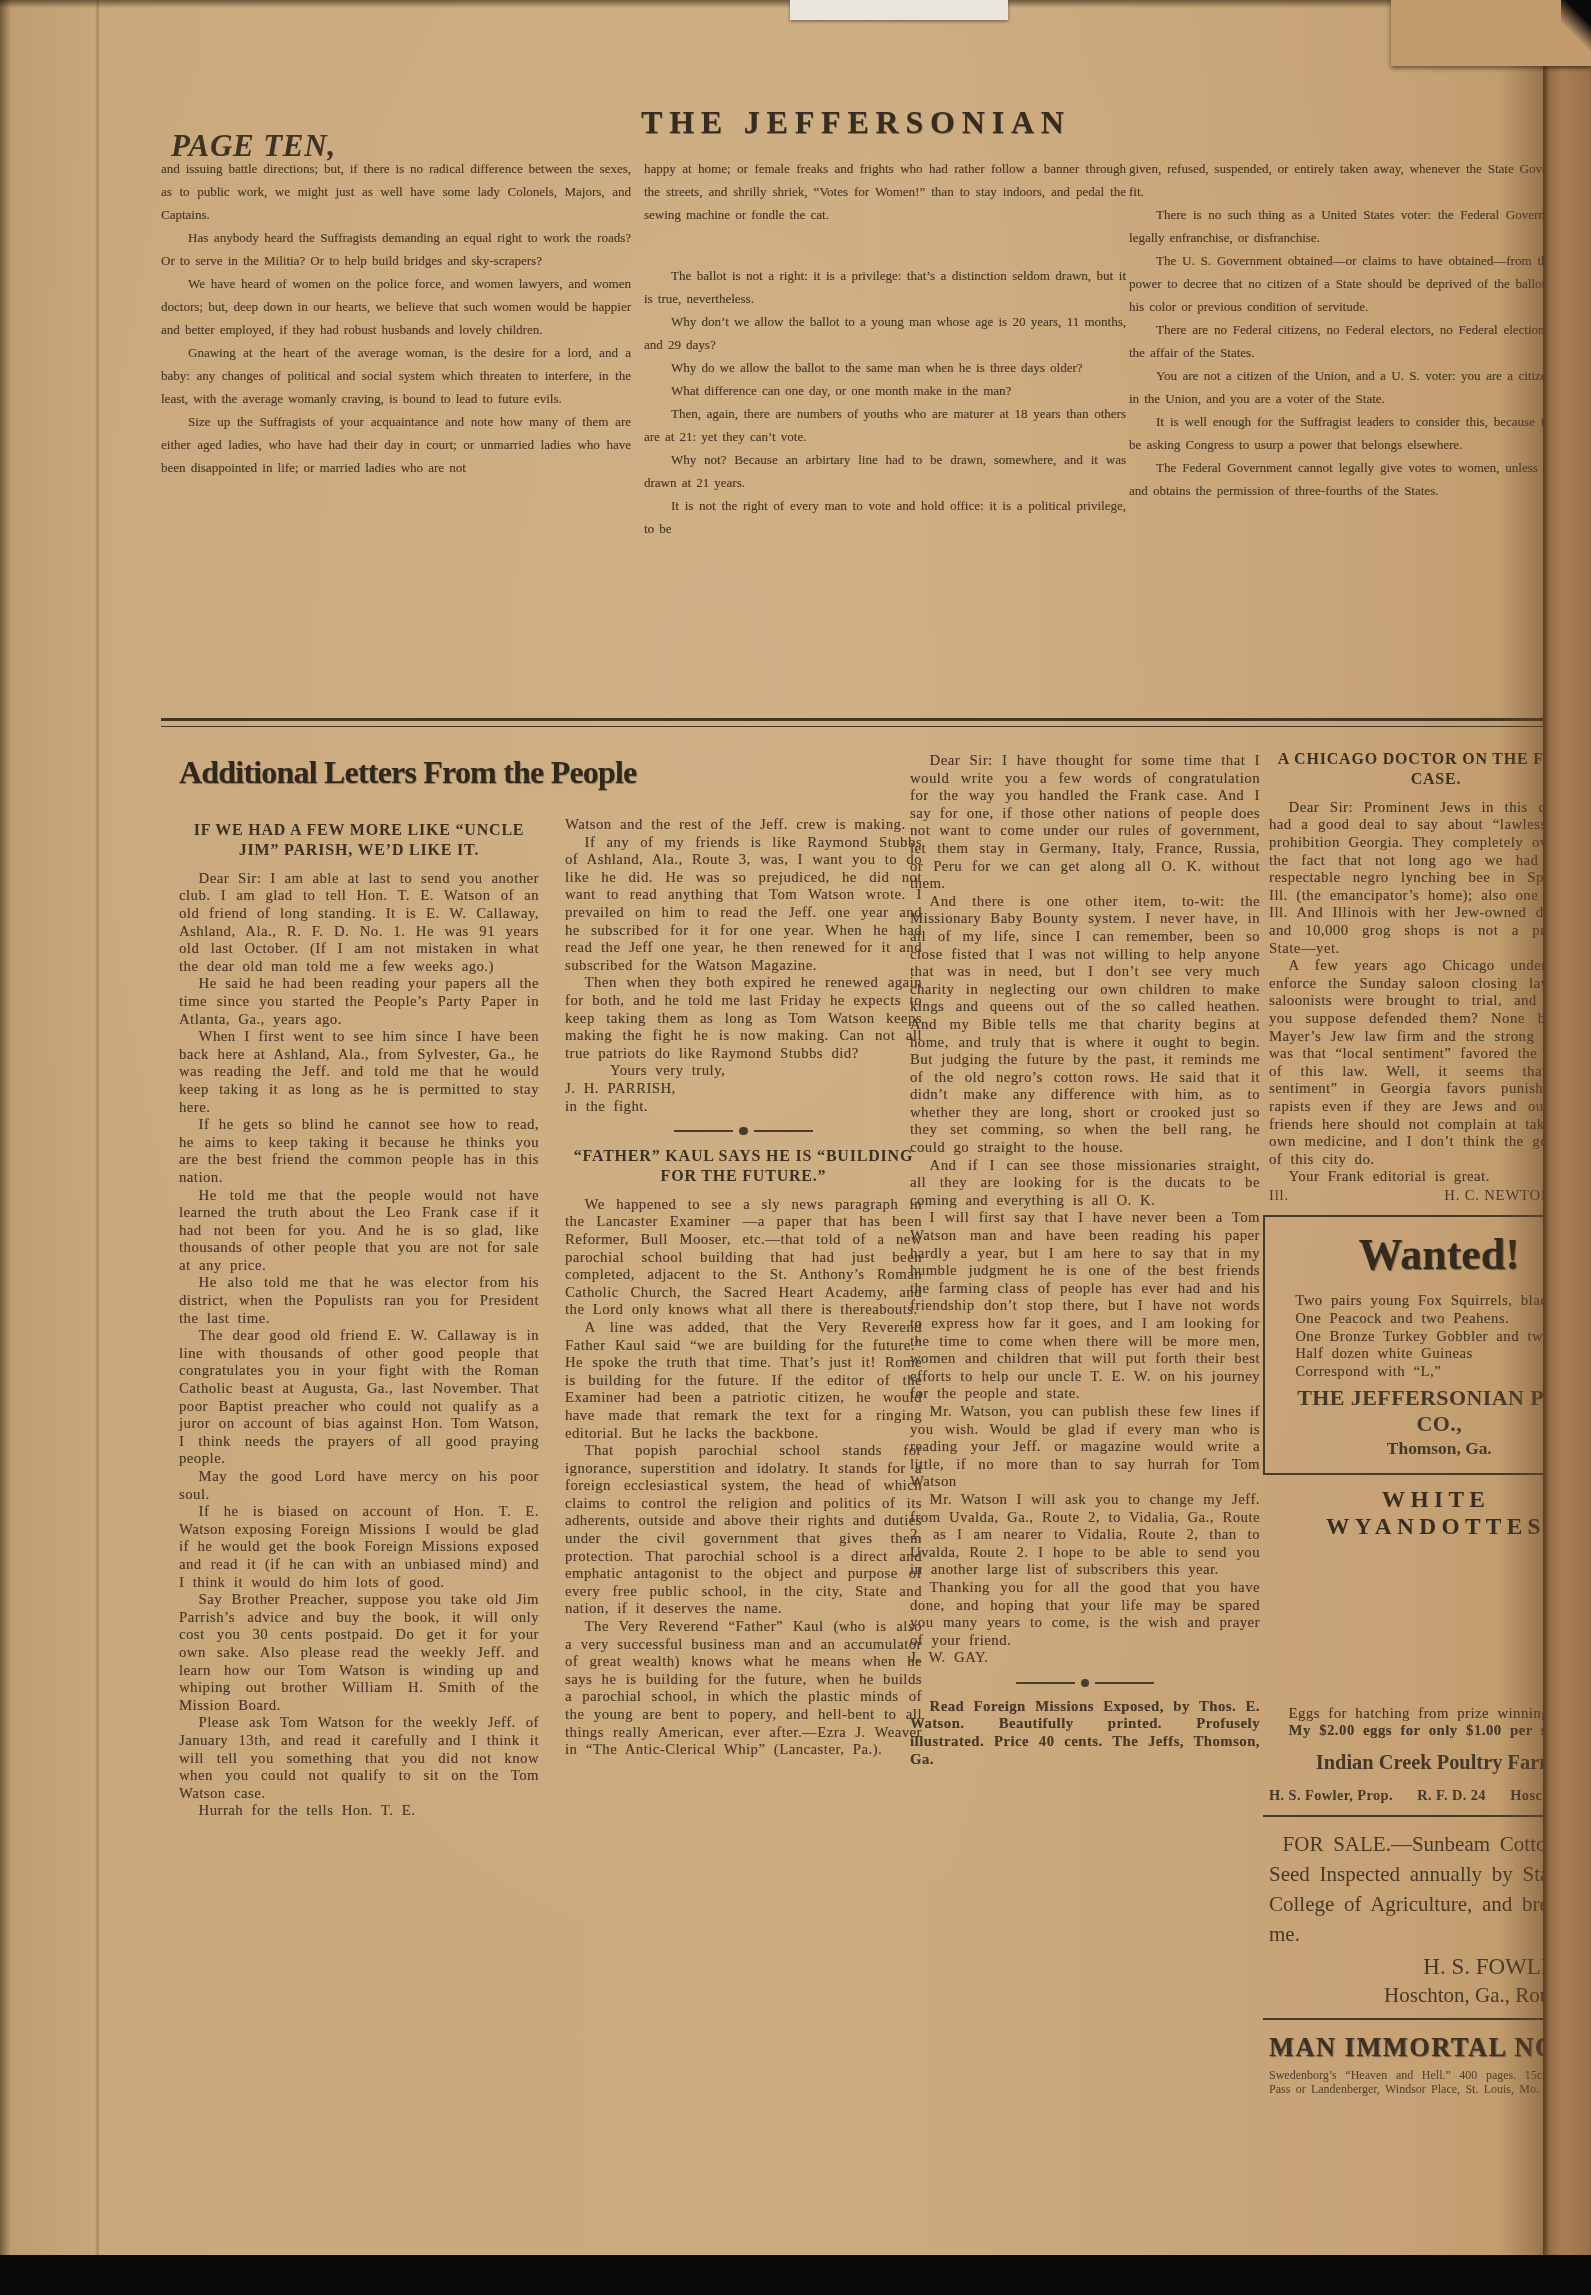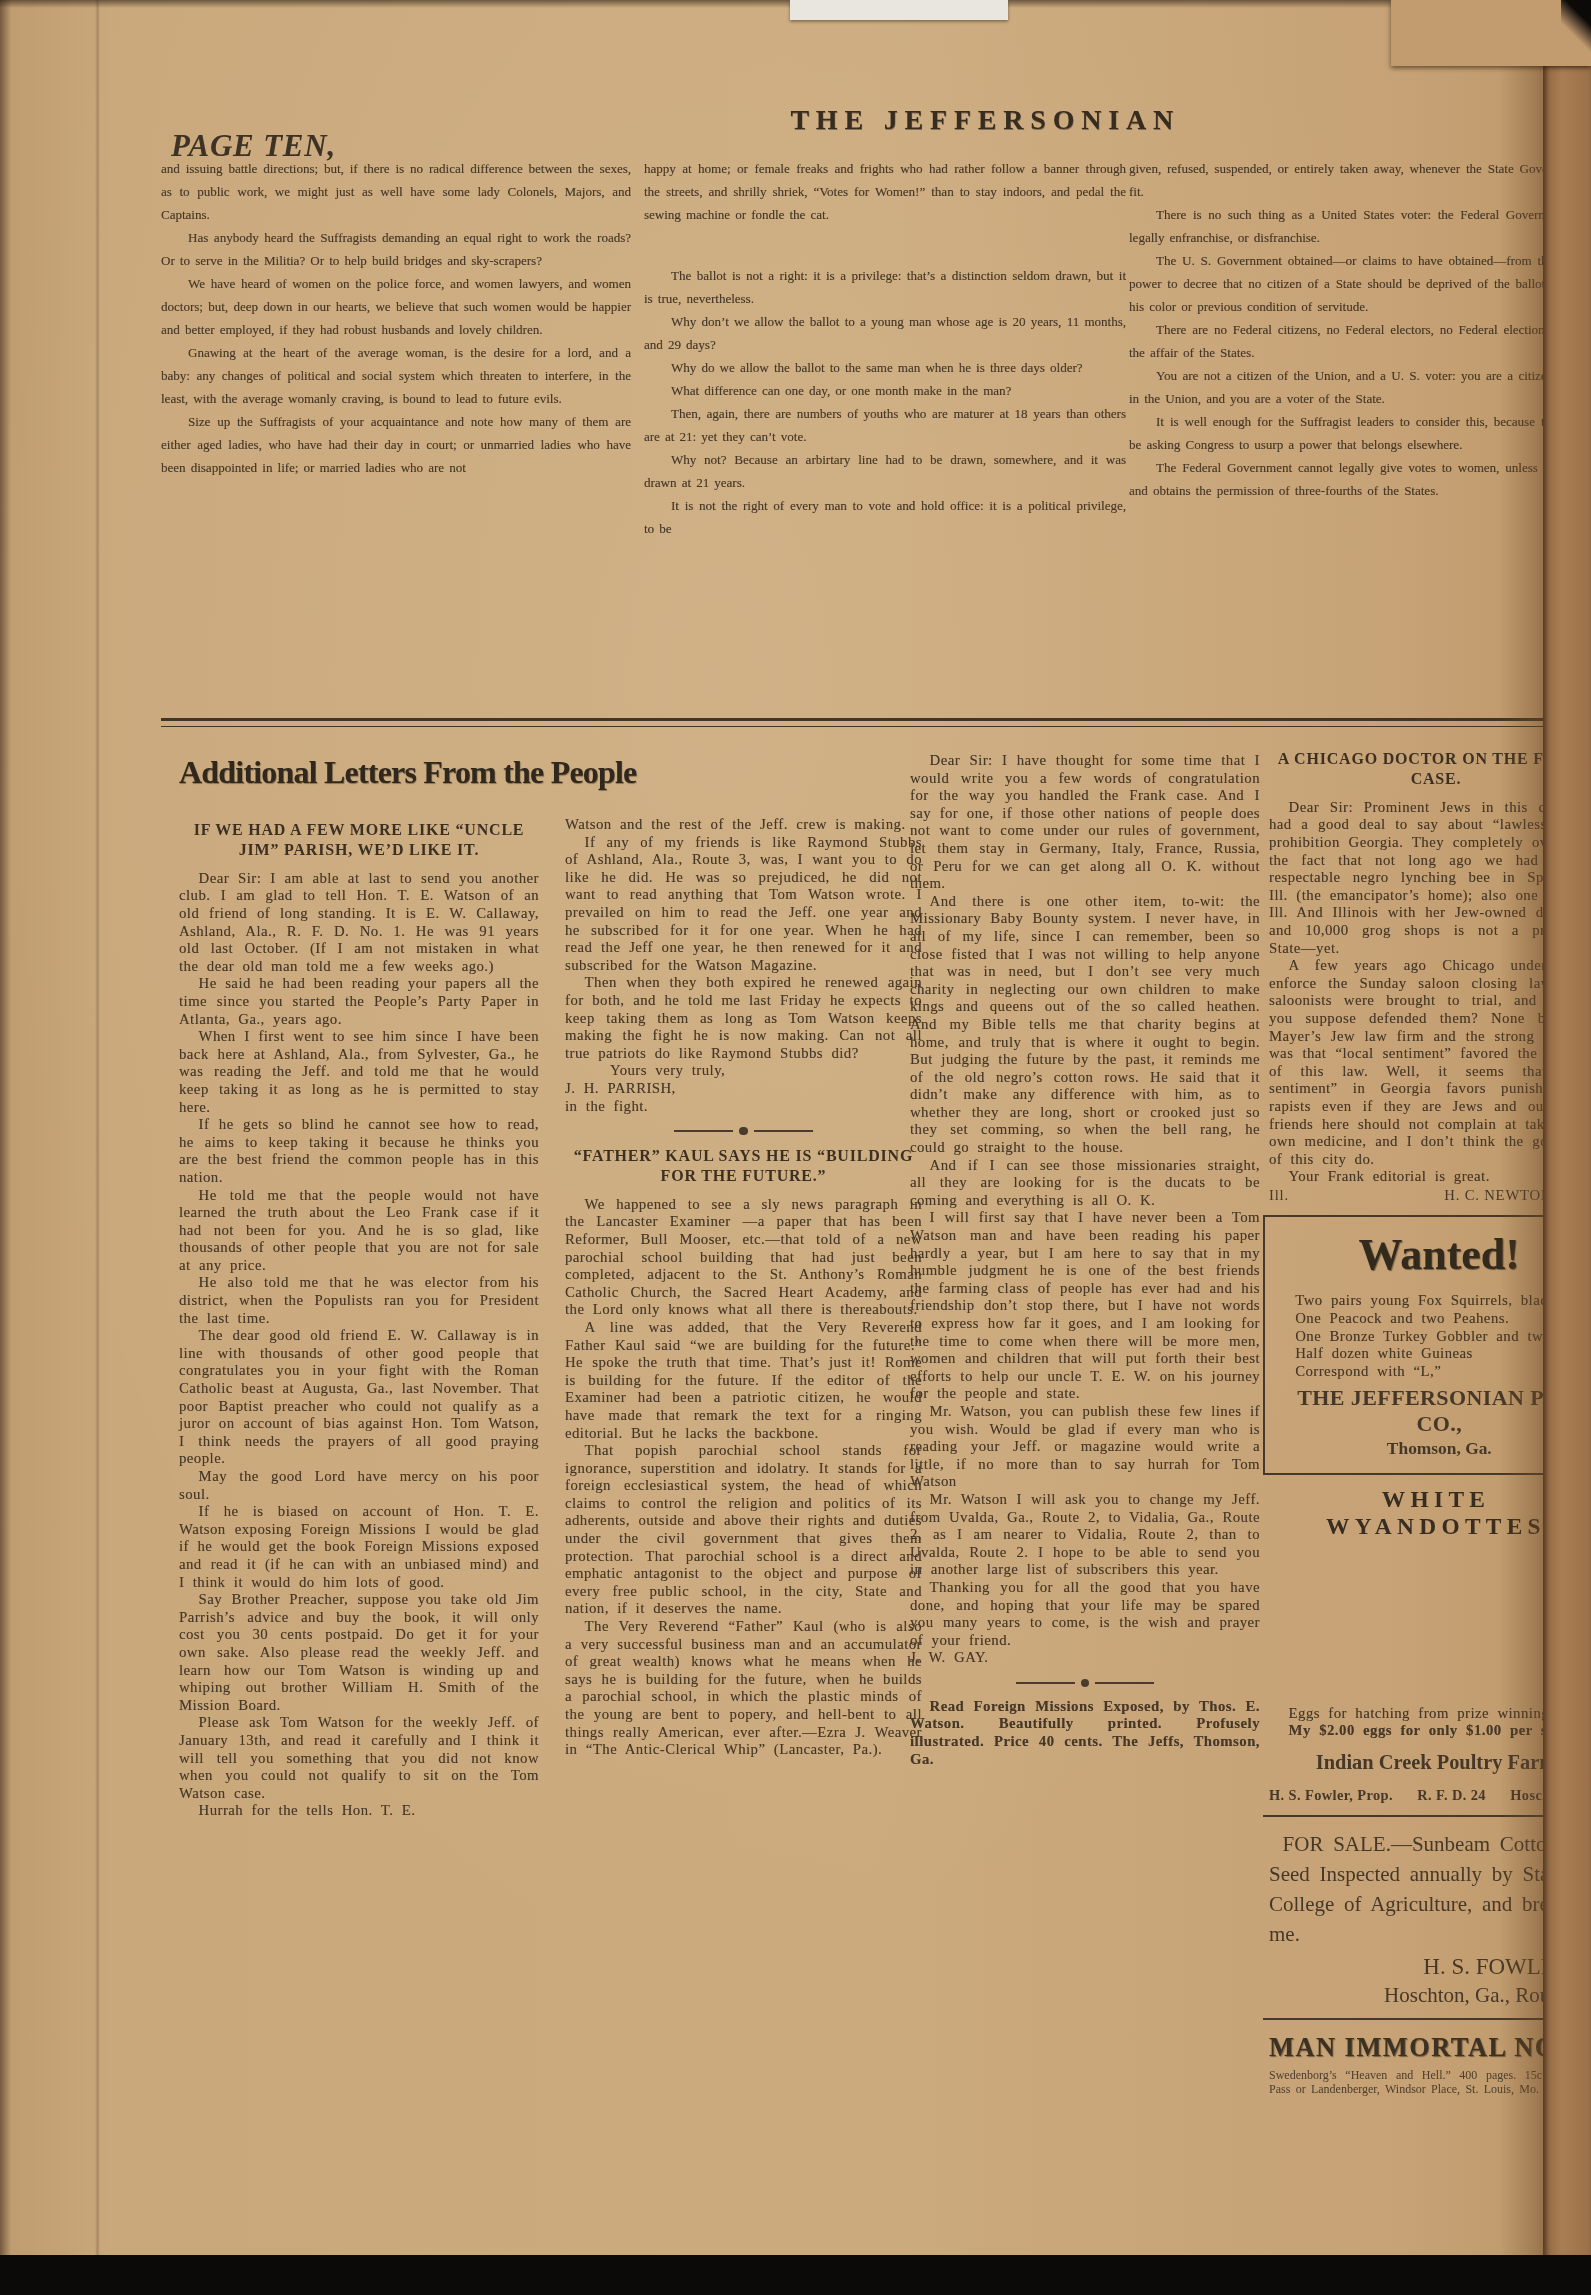--- a/index.html
+++ b/index.html
@@ -27,22 +27,22 @@
       background:linear-gradient(225deg,#0c0a08 30%,rgba(12,10,8,0) 62%);}
   #right-curl{left:1499px;top:45px;width:53px;height:2213px;
       background:linear-gradient(90deg,rgba(120,85,50,0) 0%,rgba(110,75,42,0.38) 70%,rgba(95,62,34,0.55) 100%);}
   #right-backing{left:1543px;top:65px;width:48px;height:2194px;
       background:linear-gradient(90deg,#8f6743 0%,#aa7e54 40%,#9a704a 100%);
       box-shadow:inset 3px 0 5.3px rgba(40,22,8,0.6);}
   #bottom-black{left:0;top:2255px;width:1592px;height:41px;background:#0c0a08;}
   [data-name]{-webkit-user-select:none;}
   #page-label{position:absolute;left:171px;top:128px;font-size:31px;font-style:italic;
       font-weight:bold;letter-spacing:0.8px;color:#3e3224;}
-  #masthead{position:absolute;left:641px;top:104px;width:539px;text-align:right;
-      font-size:28px;font-weight:bold;letter-spacing:6.8px;color:#372c20;
+  #masthead{position:absolute;left:641px;top:104px;width:539px;text-align:left;
+      font-size:32px;font-weight:bold;letter-spacing:6.8px;color:#372c20;
       text-shadow:0.5px 0.5px 0.6px rgba(45,32,18,0.45);}
   
   .topcol{position:absolute;top:157px;}
   .topcol p{margin:0;font-size:13px;line-height:23px;text-align:justify;
       text-indent:27px;word-spacing:1.9px;
       text-shadow:0.3px 0.3px 0.4px rgba(60,42,24,0.35);}
   .cont p:first-child{text-indent:0;}
   #suffrage-col1{left:161px;width:470px;}
   #suffrage-col2{left:644px;width:482px;}
   #suffrage-col2 .part2{margin-top:38px;}

